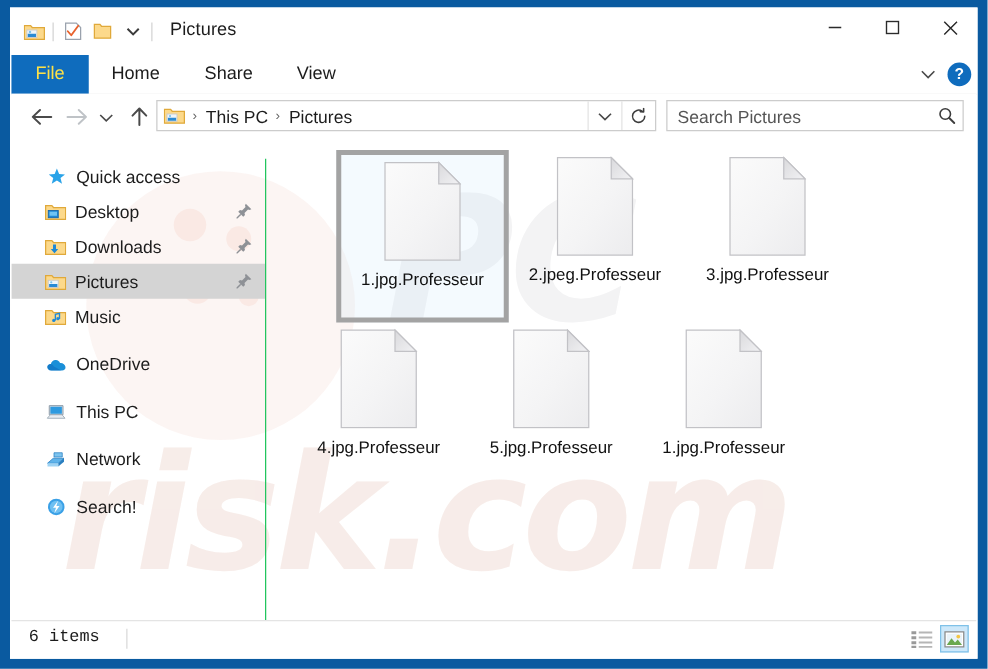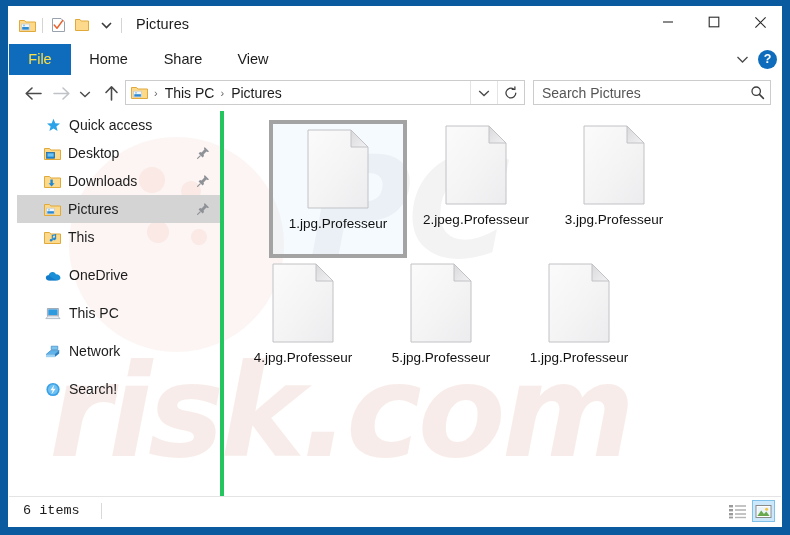--- a/index.html
+++ b/index.html
@@ -257,26 +257,25 @@
 
   
   #content-area {
     position: absolute;
     left: 0; top: 104px;
     width: 774px; height: 388px;
     z-index: 4;
   }
   #nav-pane {
     position: absolute;
-    left: 0; top: 0;
+    left: 0; top: 16px;
     width: 203px; height: 388px;
     background: transparent;
-    border-right: 4px solid #22c55e;
+    border-right: 1px solid #22c55e;
     overflow: hidden;
-    margin-left: 8px;
   }
   .nav-item {
     position: relative;
     height: 28px;
     display: flex;
     align-items: center;
     font-size: 14px;
     color: #1c1c1c;
     white-space: nowrap;
   }
@@ -578,21 +577,21 @@
           </div>
           <div class="nav-item child">
             <span class="nav-ico">
               <svg width="17" height="15" viewBox="0 0 17 15">
                 <path d="M0.5 2.5 L5.5 2.5 L6.8 4 L16.5 4 L16.5 13.5 L0.5 13.5 Z" fill="#fcd98b" stroke="#e0a93a" stroke-width="1"></path>
                 <path d="M7 11.6 A1.3 1.3 0 1 0 7 9 A1.3 1.3 0 1 0 7 11.6 Z" fill="#1e88d6"></path>
                 <path d="M8.3 10.4 L8.3 5.4 L11.6 4.6 L11.6 9.2" fill="none" stroke="#1e88d6" stroke-width="1.1"></path>
                 <path d="M10.3 10.2 A1.3 1.3 0 1 0 10.3 7.6 A1.3 1.3 0 1 0 10.3 10.2 Z" fill="#1e88d6"></path>
               </svg>
             </span>
-            <span>This</span>
+            <span>Music</span>
           </div>
           <div class="nav-gap"></div>
           <div class="nav-item root">
             <span class="nav-ico">
               <svg width="17" height="15" viewBox="0 0 17 15">
                 <path d="M4.2 12.4 C1.9 12.4 0.6 10.9 0.9 9.2 C1.2 7.7 2.6 7 3.7 7.2 C4 5.2 5.8 3.8 7.8 4 C9.3 4.15 10.5 5.1 11 6.4 C13.1 6.1 15.2 7.5 15.4 9.6 C15.6 11.3 14.3 12.4 12.6 12.4 Z" fill="#1a8fd8"></path>
                 <path d="M4.2 12.4 C1.9 12.4 0.6 10.9 0.9 9.2 C1.2 7.8 2.4 7.1 3.5 7.2 C4.5 7.3 5.4 7.9 5.8 8.9 L12 12.4 Z" fill="#0f6cbd" opacity=".55"></path>
               </svg>
             </span>
             <span>OneDrive</span>

